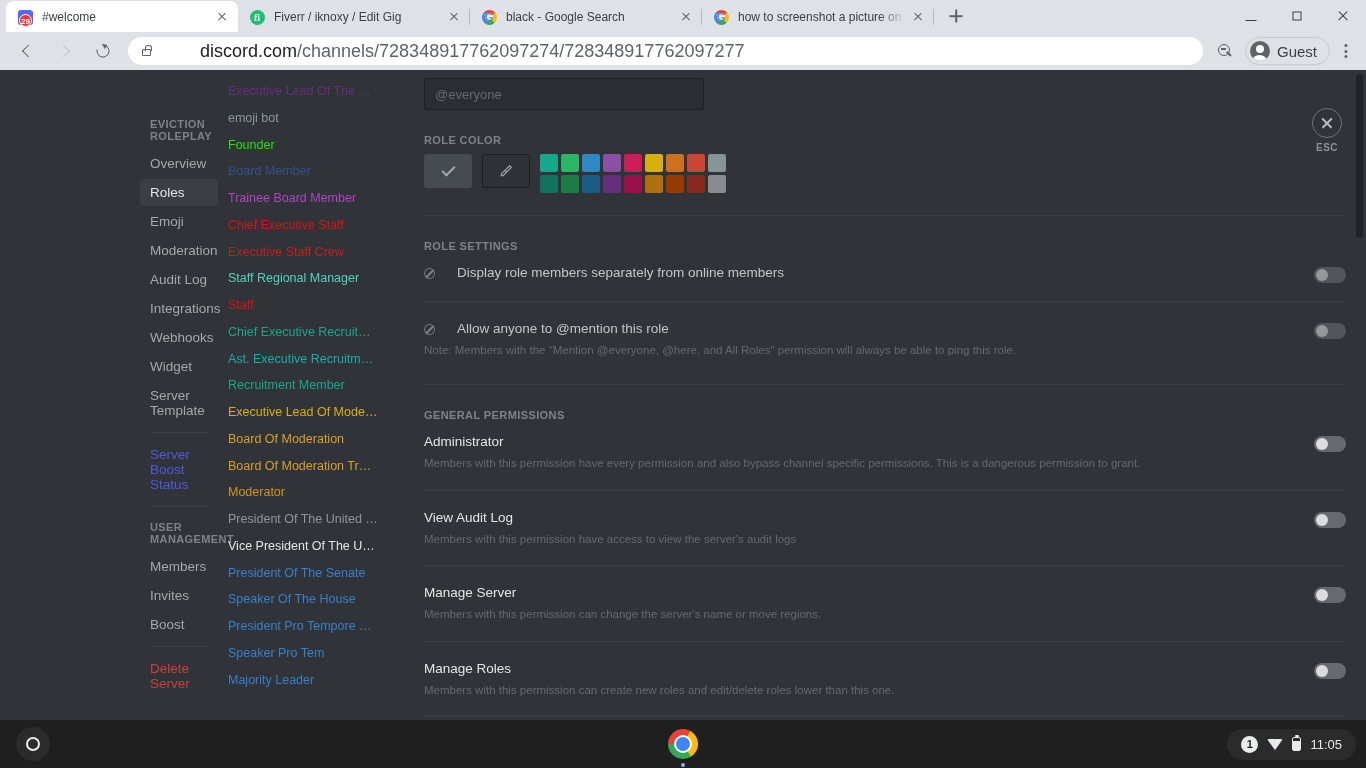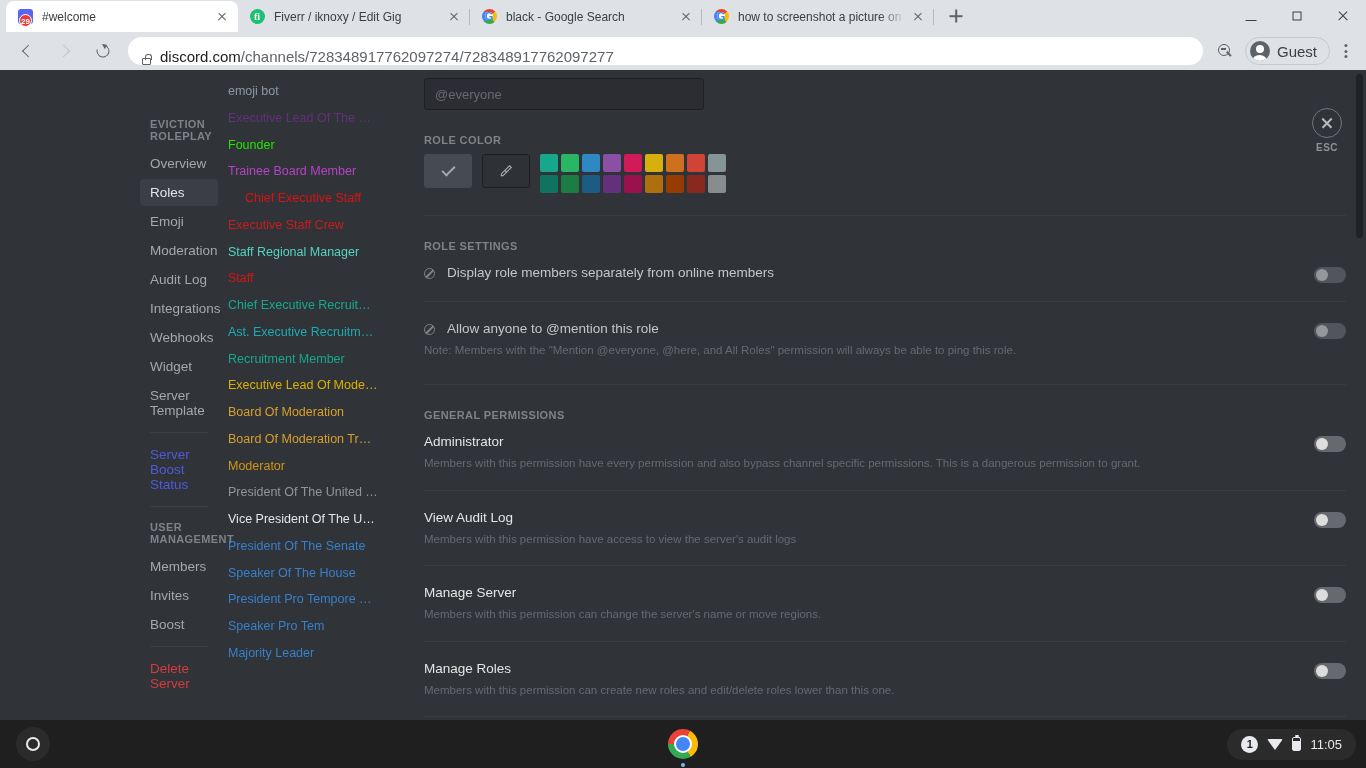--- a/index.html
+++ b/index.html
@@ -28,21 +28,21 @@
   }
   .tab.active { background: #fff; }
   .tab.inactive { background: transparent; }
   .tab-sep {
     position: absolute; right: 0; top: 8px;
     height: 16px; width: 1px; background: #b6b9bd;
   }
   .tab-favicon {
     width: 16px; height: 16px; margin-right: 9px;
     flex-shrink: 0; position: relative;
-    display: flex; align-items: flex-start; justify-content: center;
+    display: flex; align-items: flex-end; justify-content: center;
   }
   .fav-discord {
     width: 15px; height: 15px; border-radius: 3px;
     background: #5865f2; position: relative;
   }
   .fav-badge {
     position: absolute; left: 2px; top: 5px;
     width: 13px; height: 13px; border-radius: 50%;
     background: #ed3b3b; color: #fff;
     font-size: 8px; line-height: 13px; text-align: center;
@@ -122,22 +122,22 @@
     border:1.7px solid #5f6368; border-radius:50%;
     border-top-color:transparent; transform:translate(-50%,-50%) rotate(-30deg);
   }
   .reload::after {
     content:""; position:absolute; right:-1px; top:-1px;
     border-left:4px solid #5f6368; border-top:3px solid transparent;
     border-bottom:3px solid transparent;
   }
   .omnibox {
     flex:1; height:28px; background:#fff; border-radius:14px;
-    display:flex; align-items:flex-end; padding:0 14px;
-    font-size:15px; margin:0 6px; min-width:0;
+    display:flex; align-items:center; padding:0 14px;
+    font-size:18px; margin:0 6px; min-width:0;gap:40px;
   }
   .lock {
     width:9px; height:7px; border:1.4px solid #5f6368; border-radius:1px;
     position:relative; margin-right:9px; flex-shrink:0; margin-top:2px;
   }
   .lock::before {
     content:""; position:absolute; left:1.6px; top:-5px;
     width:5px; height:5px; border:1.4px solid #5f6368;
     border-bottom:none; border-radius:3px 3px 0 0;
   }
@@ -246,21 +246,21 @@
     background:#34373c; display:flex; align-items:center; justify-content:center;
   }
   .swatch-grid { display:grid; grid-template-columns:repeat(9,18px); gap:3px; }
   .swatch { width:18px; height:18px; border-radius:2px; }
 
   .divider { height:1px; background:#40444a; margin:22px 0; }
 
   .setting-row { display:flex; align-items:flex-start; padding:4px 0; }
   .setting-main { flex:1; padding-right:18px; min-width:0; }
   .setting-title {
-    font-size:13.5px; color:#dcddde; display:flex; align-items:center; gap:12px;
+    font-size:13.5px; color:#dcddde; display:flex; align-items:center; gap:22px;
     line-height:1.4;
   }
   .setting-title.plain { color:#fff; font-weight:500; }
   .ban-icon {
     width:11px; height:11px; border:1.5px solid #8e9297; border-radius:50%;
     position:relative; flex-shrink:0; display:inline-block;
   }
   .ban-icon::after {
     content:""; position:absolute; left:-1px; top:3.6px;
     width:11px; height:1.5px; background:#8e9297; transform:rotate(-45deg);
@@ -462,25 +462,26 @@
       <div class="nav-div"></div>
       <div class="nav-header">USER MANAGEMENT</div>
       <div class="nav-item">Members</div>
       <div class="nav-item">Invites</div>
       <div class="nav-item">Boost</div>
       <div class="nav-div"></div>
       <div class="nav-item danger">Delete Server</div>
     </div>
 
     <div class="roles-col" id="roles-list">
+        <div class="role-item" style="color: rgb(113, 54, 138);">Executive Lead Of The Bo...</div>
         <div class="role-item" style="color: rgb(153, 170, 181);">emoji bot</div>
-        <div class="role-item" style="color: rgb(113, 54, 138);">Executive Lead Of The Bo...</div>
         <div class="role-item" style="color: rgb(43, 255, 0);">Founder</div>
+        <div class="role-item" style="color: rgb(60, 90, 153);">Board Member</div>
         <div class="role-item" style="color: rgb(201, 76, 219);">Trainee Board Member</div>
-        <div class="role-item" style="color: rgb(240, 22, 22); text-align: center;">Chief Executive Staff</div>
+        <div class="role-item" style="color: rgb(240, 22, 22);">Chief Executive Staff</div>
         <div class="role-item" style="color: rgb(224, 32, 32);">Executive Staff Crew</div>
         <div class="role-item" style="color: #5eead4;">Staff Regional Manager</div>
         <div class="role-item" style="color: rgb(240, 22, 22);">Staff</div>
         <div class="role-item" style="color: rgb(26, 188, 156);">Chief Executive Recruitme...</div>
         <div class="role-item" style="color: rgb(33, 191, 196);">Ast. Executive Recruitmen...</div>
         <div class="role-item" style="color: rgb(26, 188, 156);">Recruitment Member</div>
         <div class="role-item" style="color: rgb(245, 196, 0);">Executive Lead Of Modera...</div>
         <div class="role-item" style="color: rgb(240, 178, 50);">Board Of Moderation</div>
         <div class="role-item" style="color: rgb(240, 178, 50);">Board Of Moderation Trai...</div>
         <div class="role-item" style="color: rgb(230, 168, 23);">Moderator</div>

